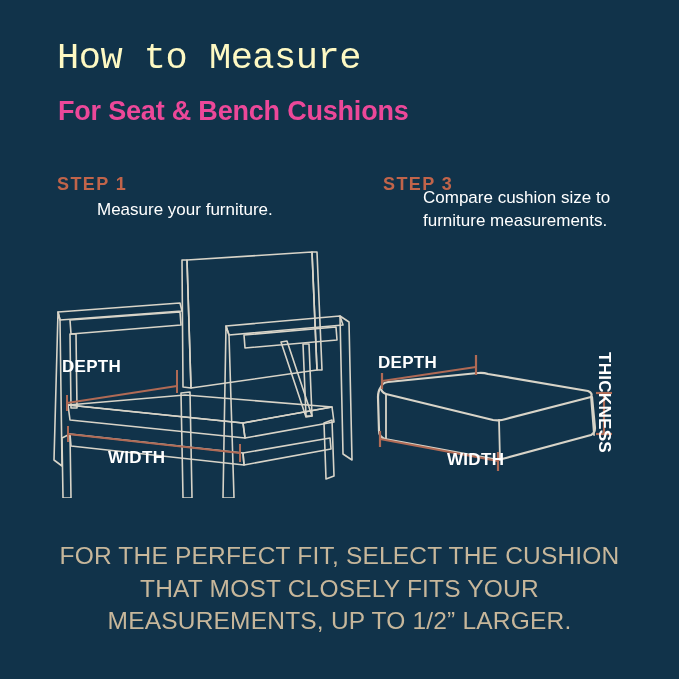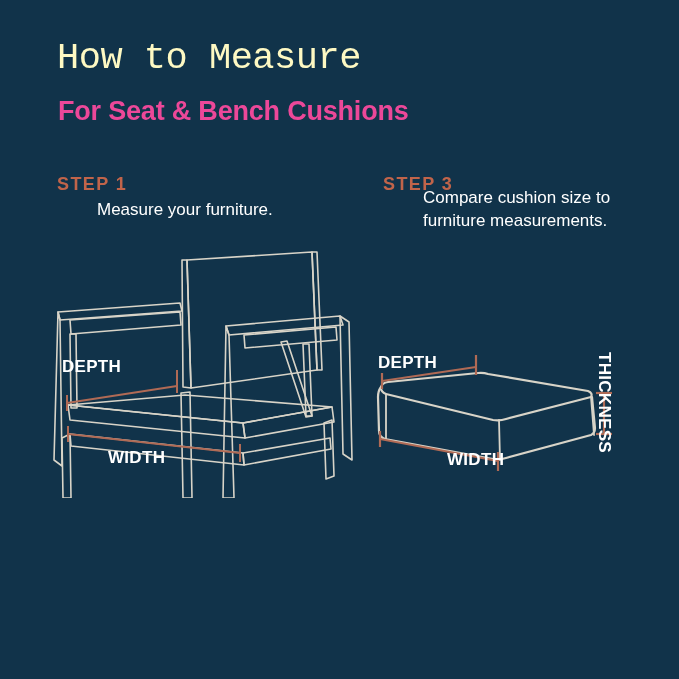--- a/index.html
+++ b/index.html
@@ -204,14 +204,17 @@
       <line x1="244" y1="58" x2="244" y2="99"></line>
       <line x1="236" y1="58" x2="252" y2="58"></line>
       <line x1="236" y1="99" x2="252" y2="99"></line>
     </g>
   </svg>
 
   <div class="dim-label" id="cushion-depth-label">DEPTH</div>
   <div class="dim-label" id="cushion-width-label">WIDTH</div>
   <div class="dim-label vertical" id="cushion-thickness-label">THICKNESS</div>
 
+  <div class="footer">FOR THE PERFECT FIT, SELECT THE CUSHION
+THAT MOST CLOSELY FITS YOUR
+MEASUREMENTS, UP TO 1/2” LARGER.</div>
 
 </div>
 
 </body></html>

